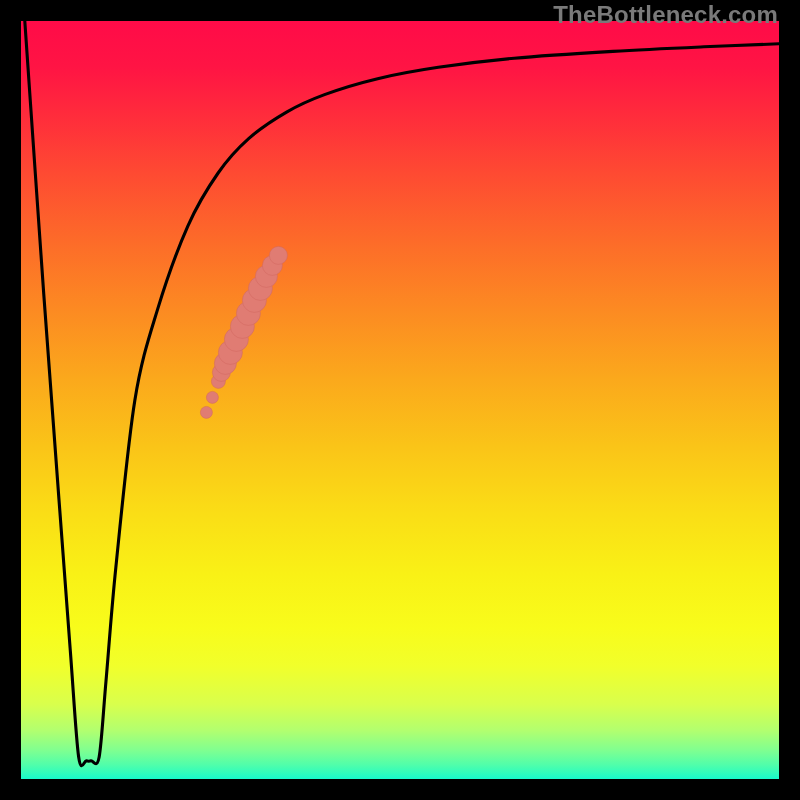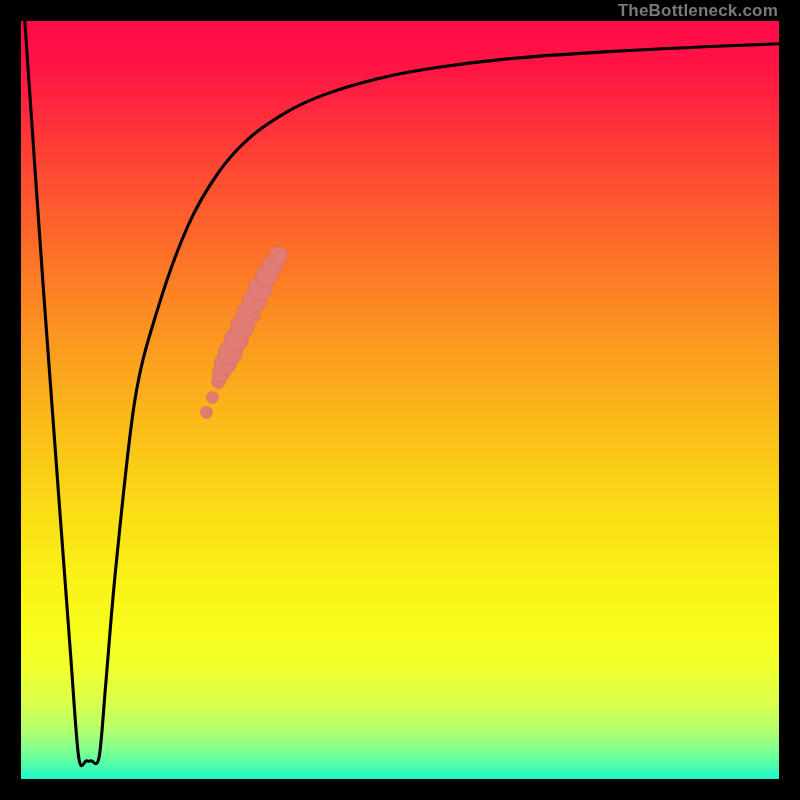--- a/index.html
+++ b/index.html
@@ -35,21 +35,21 @@
     position: absolute;
     inset: 0;
     width: 100%;
     height: 100%;
   }
   .watermark {
     position: absolute;
     top: 1px;
     right: 22px;
     color: #7a7a7a;
-    font-size: 17px;
+    font-size: 24px;
     font-weight: 600;
     letter-spacing: 0.2px;
     user-select: none;
   }
 </style>
 </head>
 <body>
 
 <div class="frame">
 

